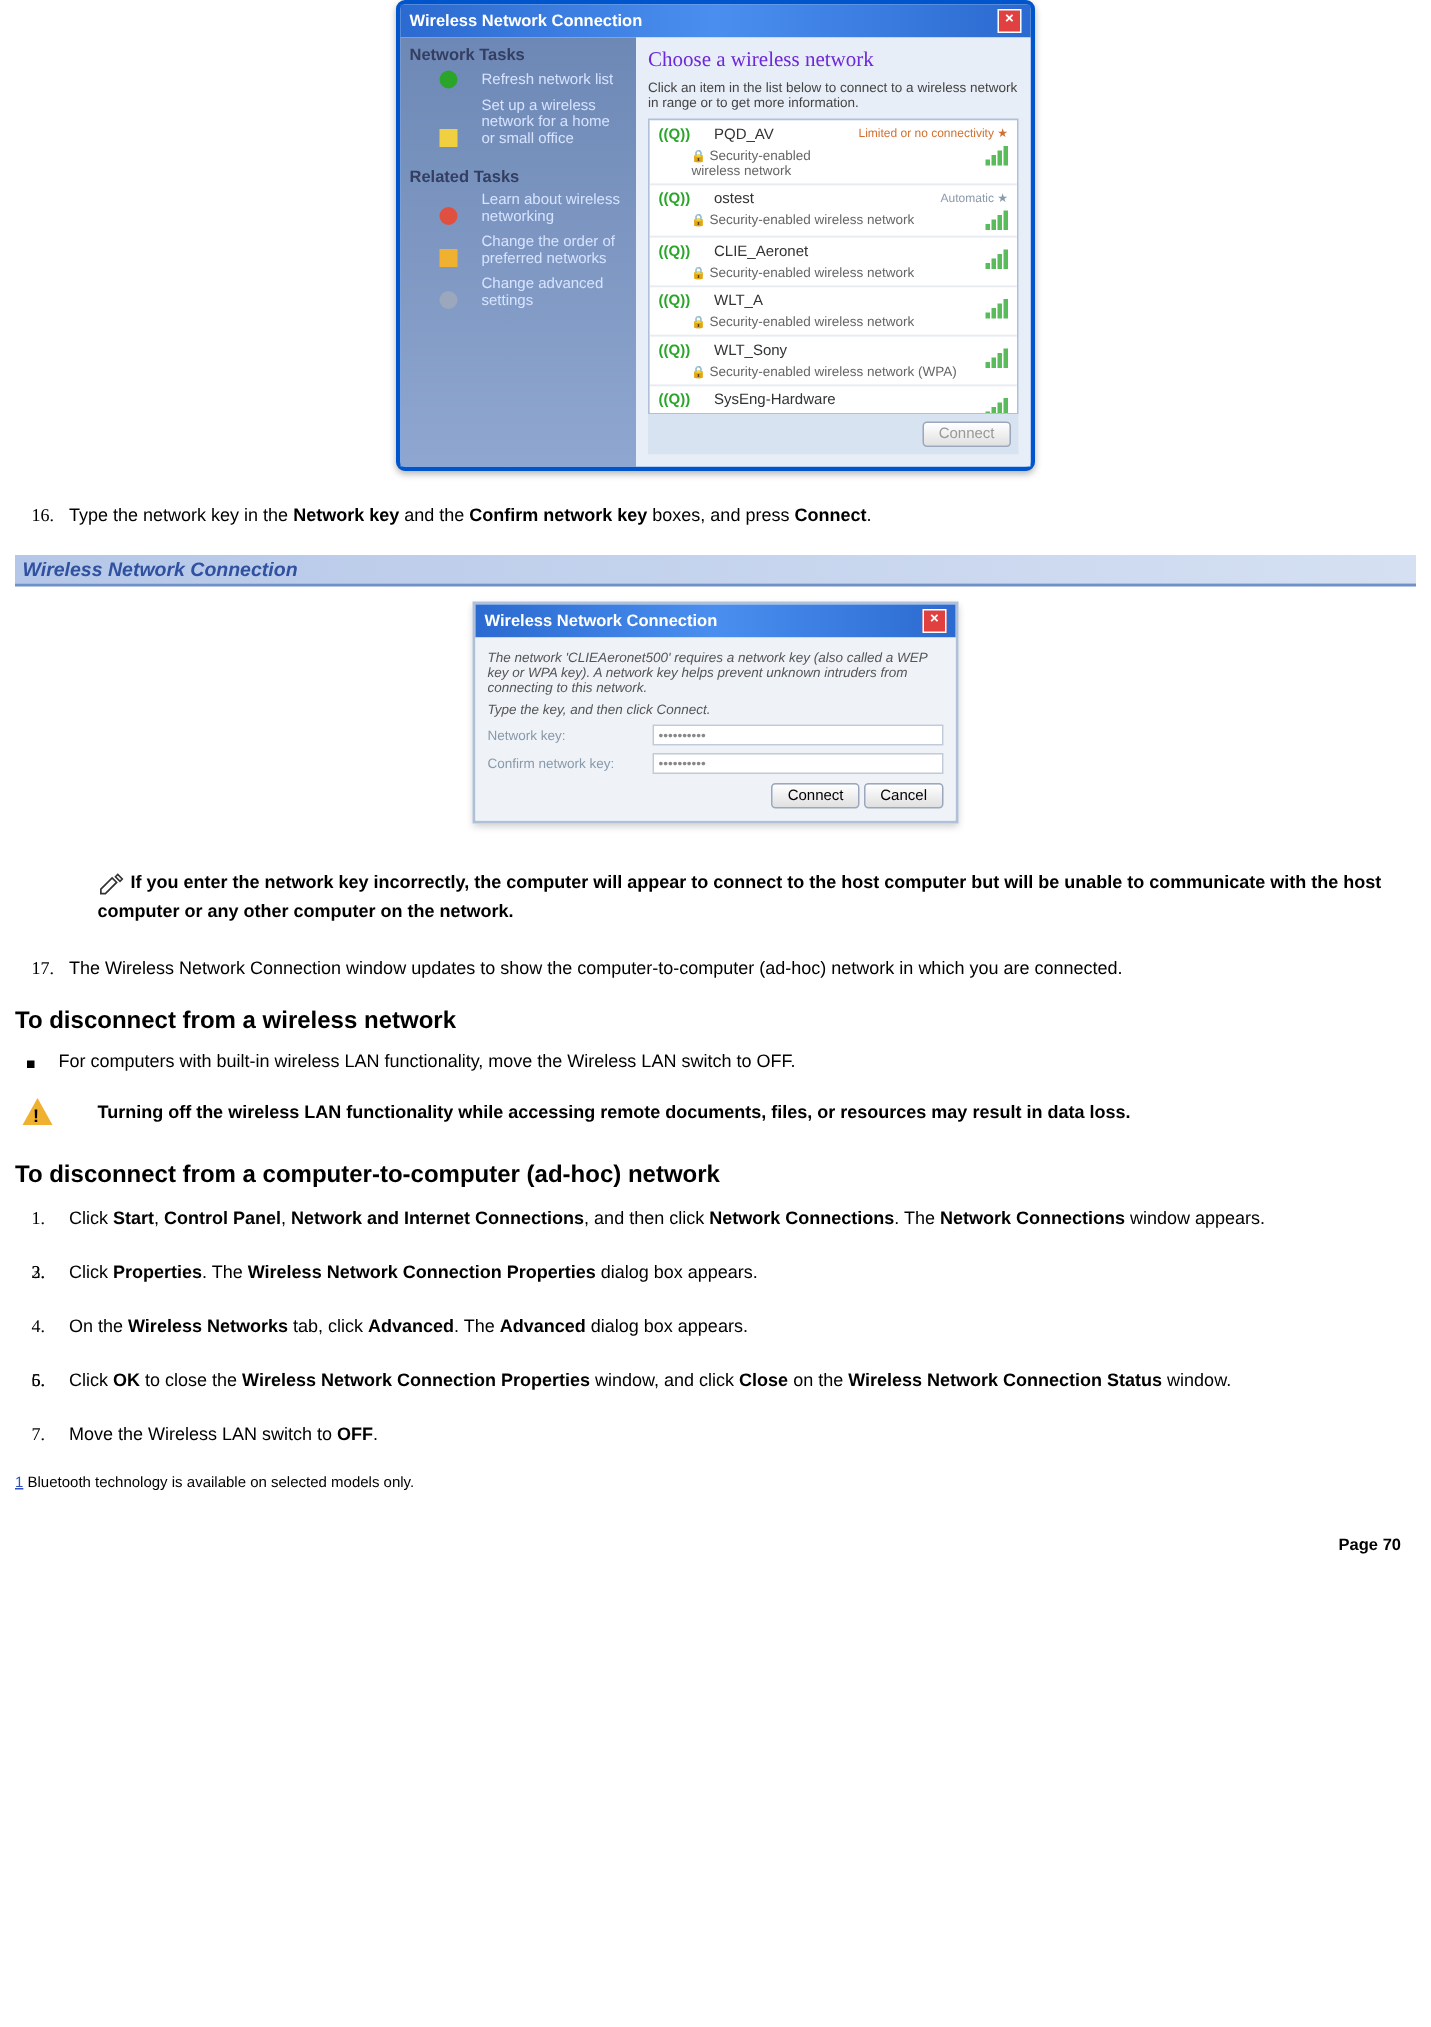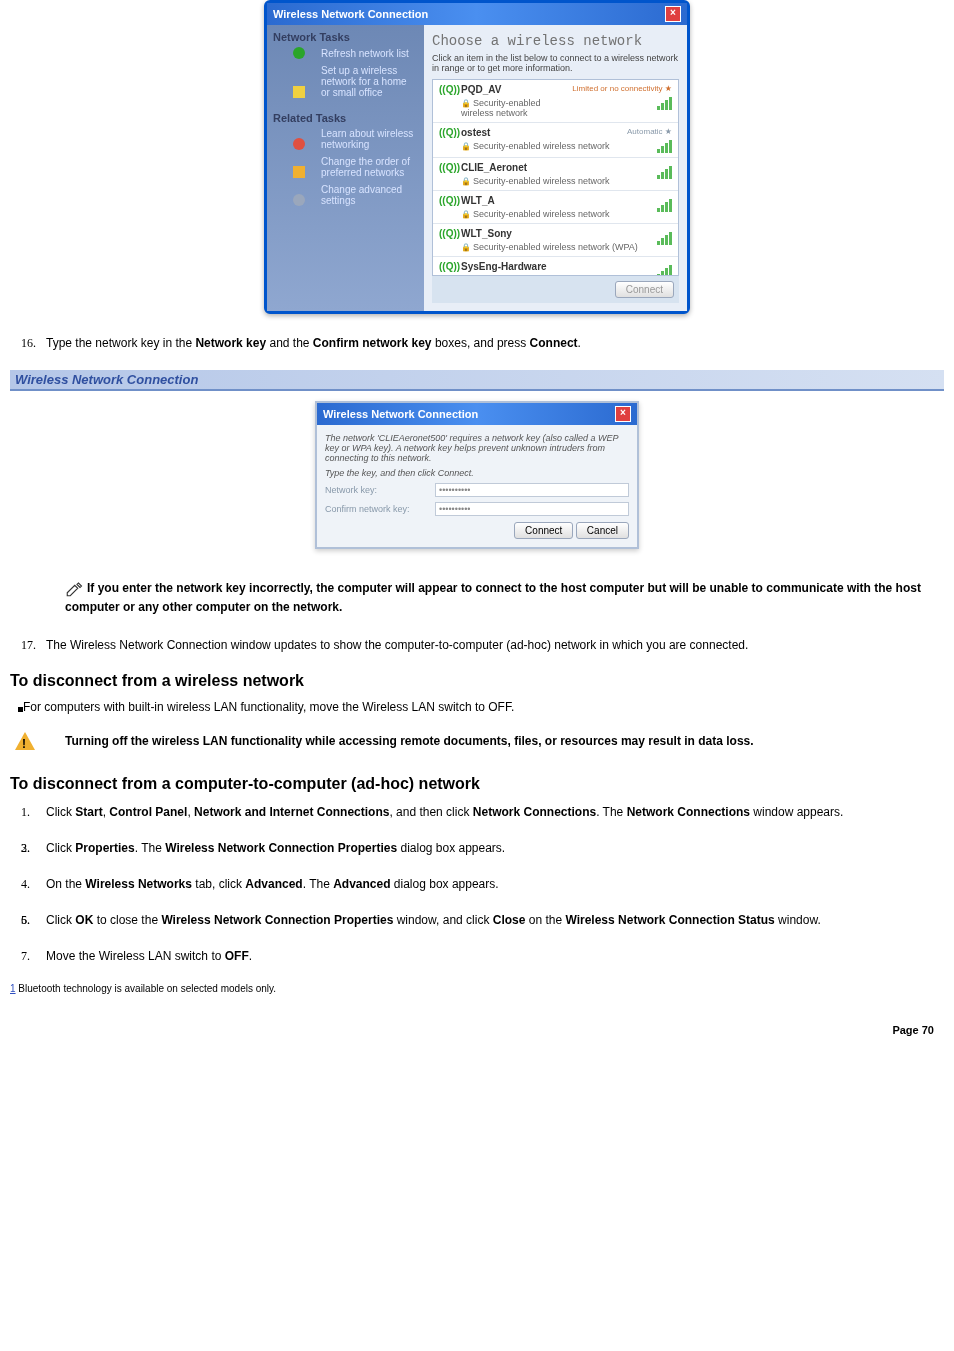--- a/index.html
+++ b/index.html
@@ -81,22 +81,22 @@
     .task-icon.learn { background: #e05040; border-radius: 50%; }
     .task-icon.star { background: #f0b030; }
     .task-icon.gear { background: #9aa7bc; border-radius: 50%; }
     .right-pane {
       flex: 1;
       background: #e8eef7;
       padding: 8px;
     }
     .right-pane .pane-title {
       font-size: 14px;
-      color: #737373;
-      font-family: Liberation Mono, monospace;
+      color: #6d28d9;
+      font-family: Liberation Serif, serif;
       margin-bottom: 4px;
     }
     .right-pane .pane-sub {
       font-size: 9px;
       color: #444;
       margin-bottom: 6px;
     }
     .net-list {
       height: 195px;
       overflow-y: scroll;
@@ -110,21 +110,21 @@
       gap: 6px;
       border-bottom: 1px solid #e0e6ee;
       font-size: 10px;
     }
     .wifi-icon {
       width: 16px;
       color: #2aa52a;
       font-weight: bold;
     }
     .net-info { flex: 1; }
-    .net-name { font-weight: bold; color: #333; }
+    .net-name { font-weight: normal; color: #333; padding-left: 15px; }
     .net-sec { font-size: 9px; color: #666; margin-top: 3px; }
     .net-sec::before {
       content: "🔒";
       font-size: 8px;
       margin-right: 2px;
       color: #c0a030;
     }
     .net-right {
       text-align: right;
       font-size: 8px;
@@ -227,20 +227,21 @@
       display: inline-block;
       width: 18px;
       height: 18px;
       vertical-align: middle;
       margin-right: 4px;
     }
     h4.section { font-size: 16px; margin: 10px 0; }
     .bullet-row {
       display: flex;
       align-items: center;
+      gap: 16px;
       margin: 0 0 18px 8px;
     }
     .bullet-sq {
       width: 5px; height: 5px; background: #000; margin-top: 6px;
       flex-shrink: 0;
     }
     .warning-block {
       display: flex;
       align-items: flex-start;
       gap: 30px;

